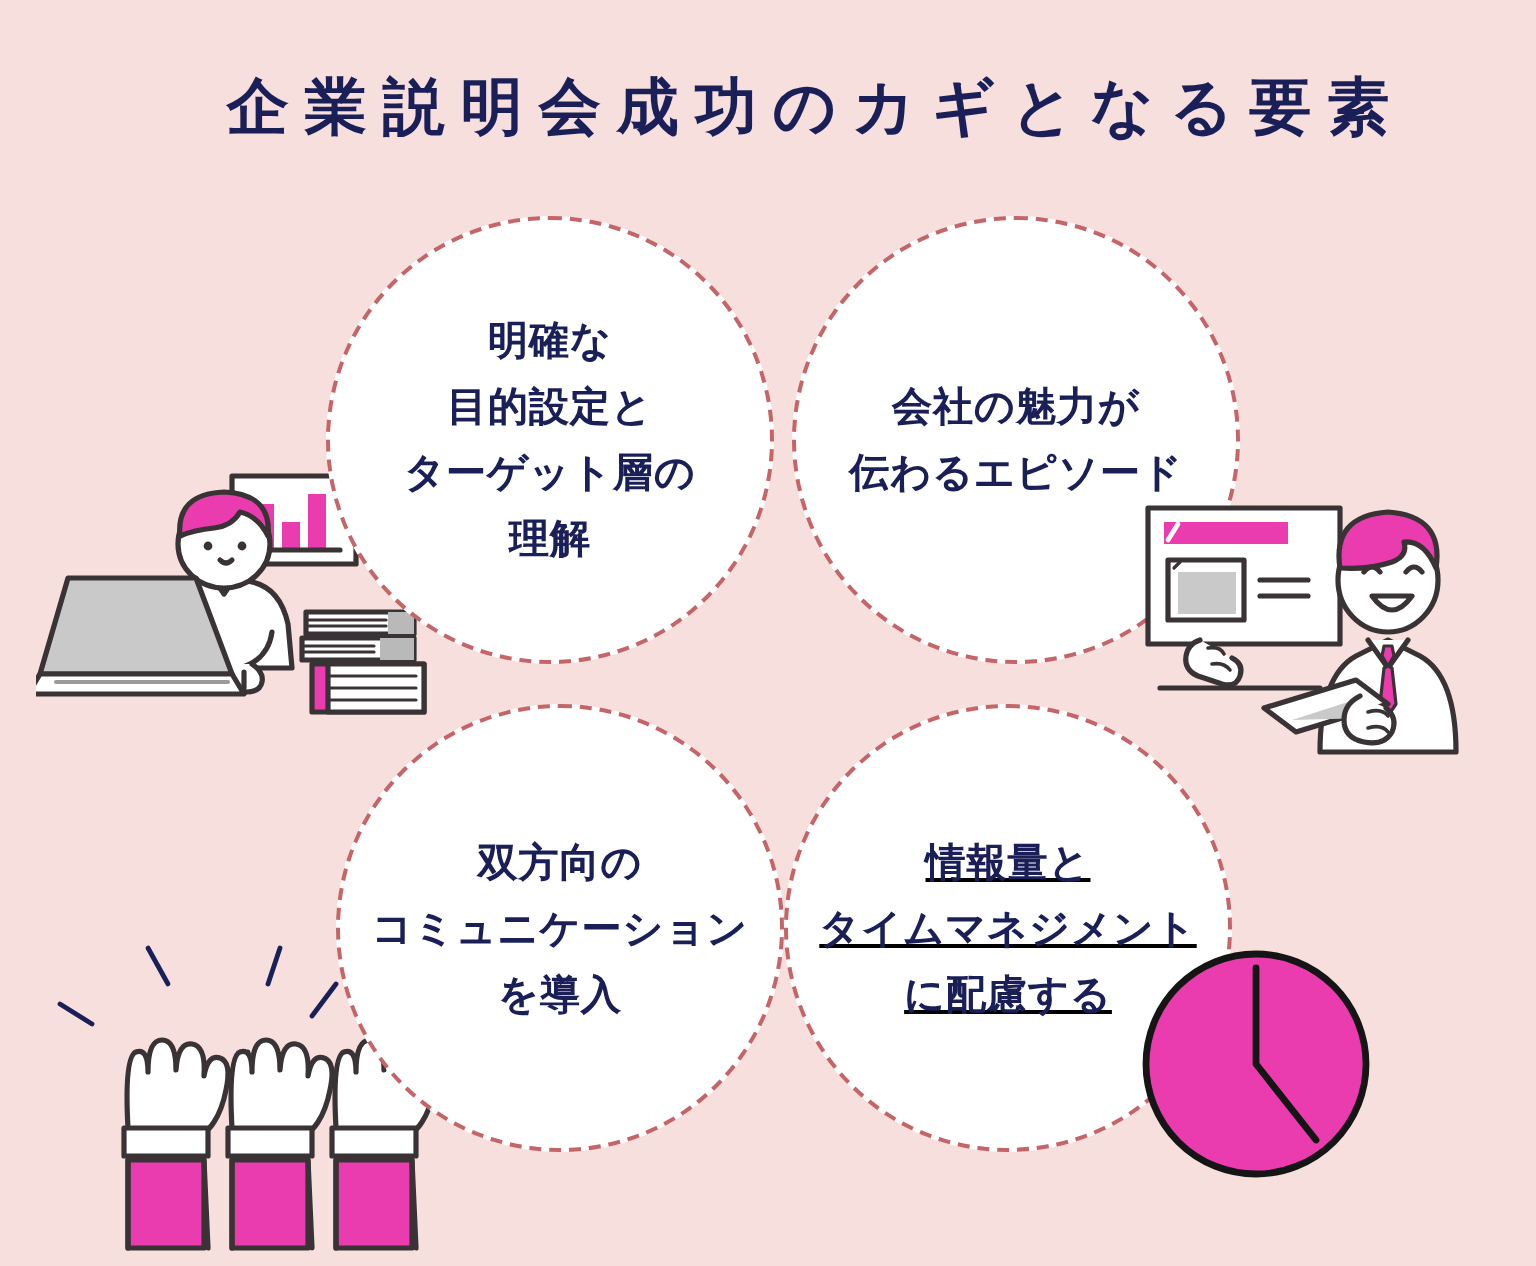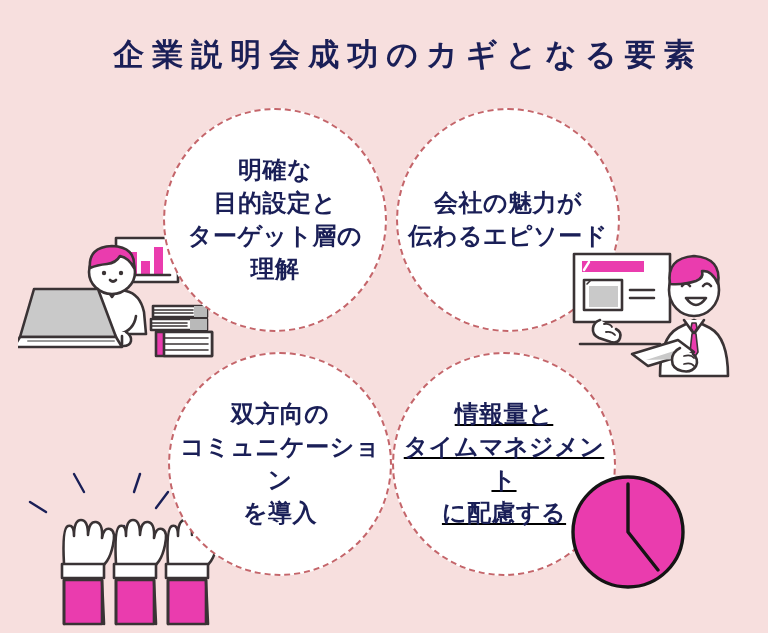--- a/index.html
+++ b/index.html
@@ -43,21 +43,21 @@
     background: #ffffff;
     border: 2px dashed #c4656a;
     box-sizing: border-box;
     display: flex;
     align-items: center;
     justify-content: center;
     z-index: 5;
   }
   .circle-text {
     text-align: center;
-    font-size: 24px;
+    font-size: 20px;
     font-weight: bold;
     color: #1a1f57;
     line-height: 33px;
     letter-spacing: 0.5px;
     white-space: pre-line;
     padding: 0 4px;
   }
 
   #circle-1 { left: 163px; top: 108px; width: 224px; height: 224px; }
   #circle-2 { left: 396px; top: 108px; width: 224px; height: 224px; }

